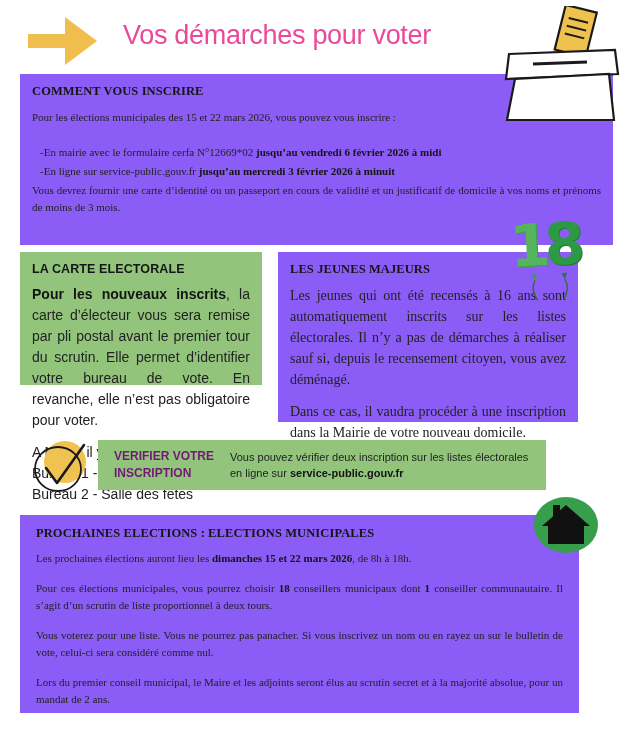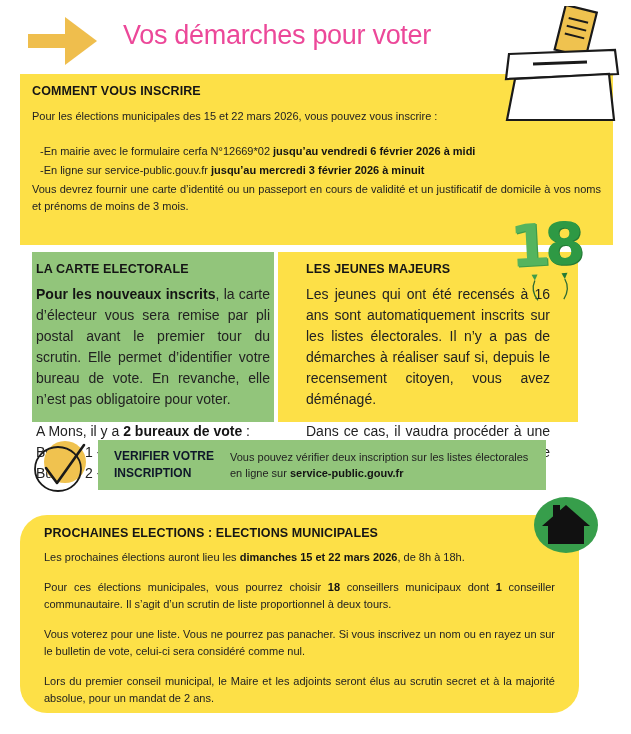--- a/index.html
+++ b/index.html
@@ -12,37 +12,37 @@
 
   
   .arrow-wrap{position:absolute;left:28px;top:14px;width:72px;height:54px;}
   .page-title{
     position:absolute;left:123px;top:20px;
     font-size:27px;font-weight:400;color:#ec4899;letter-spacing:-0.3px;
   }
   .ballot-wrap{position:absolute;left:497px;top:6px;width:128px;height:116px;z-index:5;}
 
   
-  .yellow{background:#fde047;}
+  .yellow{background:#8b5cf6;font-family:Liberation Serif, serif;}
   .green{background:#92C57B;}
   .sec{position:absolute;box-sizing:border-box;}
   .sec-title{font-size:12.5px;font-weight:700;color:#151515;letter-spacing:0.1px;}
   .body-txt{font-size:11px;line-height:1.55;color:#222;}
   b{color:#141414;}
 
   
   #sec-inscription{left:20px;top:74px;width:593px;height:171px;padding:10px 12px;}
   #sec-inscription .sec-title{margin-bottom:10px;}
   #sec-inscription .intro{margin:0 0 18px 0;}
   #sec-inscription .insc-item{margin:0 0 2px 8px;}
   #sec-inscription .outro{margin:0 0 0 0;text-align:justify;}
 
   
-  #card-carte{left:20px;top:252px;width:242px;height:170px;padding:10px 4px;margin-left:12px;}
-  #card-jeunes{left:278px;top:252px;width:300px;height:170px;padding:10px 28px;}
+  #card-carte{left:20px;top:252px;width:242px;height:133px;padding:10px 12px;}
+  #card-jeunes{left:278px;top:252px;width:300px;height:170px;padding:10px 12px;}
   .card-txt{font-size:14px;line-height:1.5;color:#222;text-align:justify;}
   #card-carte .sec-title,#card-jeunes .sec-title{margin-bottom:8px;}
   .card-p{margin:0 0 11px 0;}
   .bureau{text-align:left;margin:0;}
 
   
   .balloons{
     position:absolute;left:510px;top:216px;z-index:6;
     font-family:"DejaVu Sans",sans-serif;font-weight:800;font-size:58px;
     letter-spacing:-6px;transform:rotate(-3deg);line-height:1;
@@ -50,25 +50,25 @@
   .balloons .d1{color:#55B45E;text-shadow:1px 1px 0 #3f9c4b;}
   .balloons .d8{color:#2E9944;text-shadow:1px 1px 0 #247a36;}
   .balloon-strings{position:absolute;left:6px;top:56px;}
 
   
   .check-wrap{position:absolute;left:32px;top:438px;width:58px;height:60px;z-index:4;}
   #banner-verifier{
     left:98px;top:440px;width:448px;height:50px;
     display:flex;align-items:center;padding:6px 10px 6px 16px;gap:14px;
   }
-  .verify-label{flex:0 0 102px;font-size:12px;font-weight:700;color:#0f172a;line-height:1.45;}
+  .verify-label{flex:0 0 102px;font-size:12px;font-weight:700;color:#701a75;line-height:1.45;}
   .verify-text{flex:1;font-size:11px;line-height:1.5;color:#222;}
 
   
-  #sec-prochaines{left:20px;top:515px;width:559px;height:198px;padding:11px 24px;border-radius:27px;}
+  #sec-prochaines{left:20px;top:515px;width:559px;height:198px;padding:11px 16px;}
   #sec-prochaines .sec-title{margin-bottom:9px;}
   #sec-prochaines p{margin:0 0 13px 0;}
   #sec-prochaines .just{text-align:justify;}
   .house-wrap{position:absolute;left:533px;top:496px;width:66px;height:58px;z-index:7;}
 </style>
 </head>
 <body>
 
 <div id="page">
 

